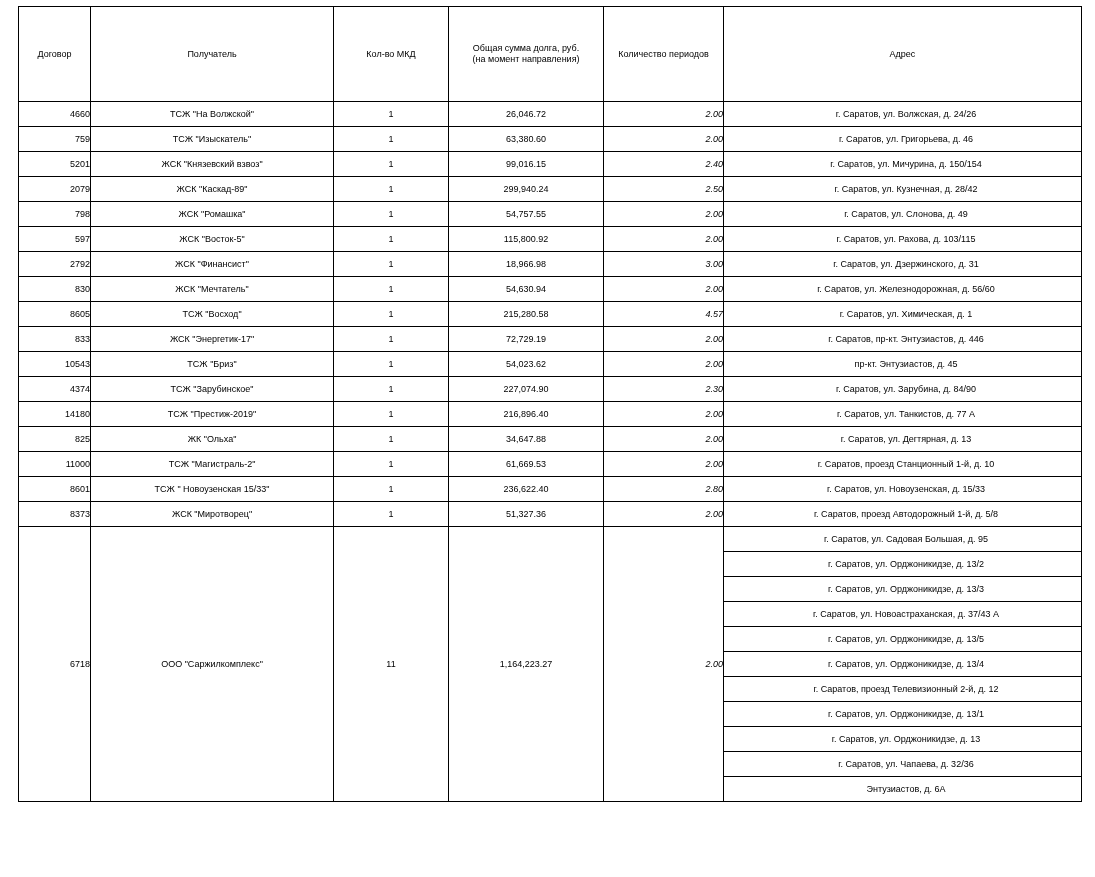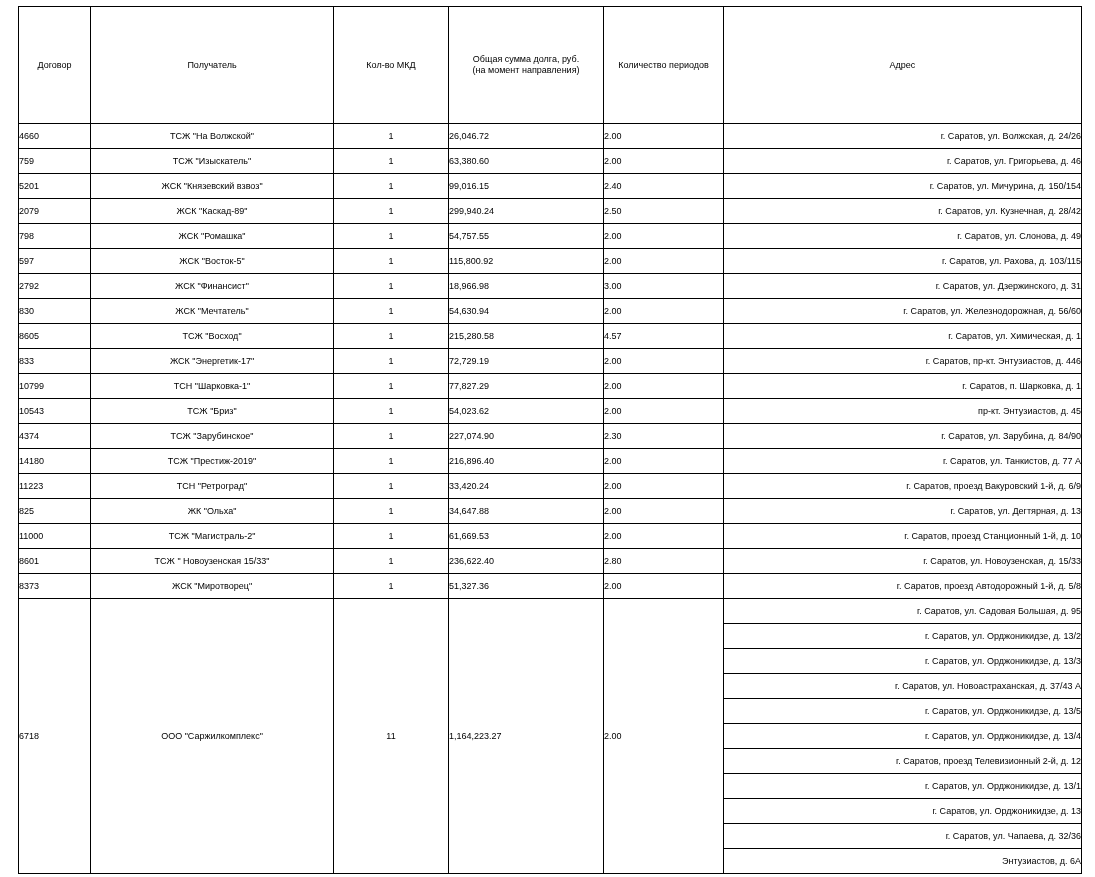--- a/index.html
+++ b/index.html
@@ -42,50 +42,50 @@
   col.c-address { width: 358px; }
 
   thead td {
     height: 90px;
     text-align: center;
     font-size: 9px;
     line-height: 11px;
     padding: 2px 6px;
   }
   thead td.th-sum {
-    padding: 13px 18px;
+    padding: 2px 18px;
     border-radius: 31px;
   }
 
   tbody td {
     height: 24px;
     font-size: 9px;
   }
-  td.cell-contract { text-align: left; }
+  td.cell-contract { text-align: right; }
   td.cell-recipient { text-align: center; }
   td.cell-count { text-align: center; }
-  td.cell-sum { text-align: left; padding-right: 26px; }
-  td.cell-periods { text-align: left; }
+  td.cell-sum { text-align: center; padding-right: 26px; }
+  td.cell-periods { text-align: right; font-style: italic; }
 
   
   td.addr-holder {
     padding: 0;
     vertical-align: top;
   }
   table.addr-sub {
     border-collapse: collapse;
     width: 100%;
     table-layout: fixed;
   }
   table.addr-sub td {
     border: 0;
     border-bottom: 1px solid #000000;
     height: 24px;
     font-size: 9px;
-    text-align: right;
+    text-align: center;
     padding-left: 7px;
   }
   table.addr-sub tr:last-child td {
     border-bottom: 0;
   }
   td.multi-contract,
   td.multi-recipient,
   td.multi-count,
   td.multi-sum,
   td.multi-periods {
@@ -270,36 +270,20 @@
             <table class="addr-sub">
               <tbody>
                 <tr>
                   <td>г. Саратов, пр-кт. Энтузиастов, д. 446</td>
                 </tr>
               </tbody>
             </table>
           </td>
         </tr>
         <tr>
-          <td class="cell-contract">10799</td>
-          <td class="cell-recipient">ТСН "Шарковка-1"</td>
-          <td class="cell-count">1</td>
-          <td class="cell-sum">77,827.29</td>
-          <td class="cell-periods">2.00</td>
-          <td class="addr-holder">
-            <table class="addr-sub">
-              <tbody>
-                <tr>
-                  <td>г. Саратов, п. Шарковка, д. 1</td>
-                </tr>
-              </tbody>
-            </table>
-          </td>
-        </tr>
-        <tr>
           <td class="cell-contract">10543</td>
           <td class="cell-recipient">ТСЖ "Бриз"</td>
           <td class="cell-count">1</td>
           <td class="cell-sum">54,023.62</td>
           <td class="cell-periods">2.00</td>
           <td class="addr-holder">
             <table class="addr-sub">
               <tbody>
                 <tr>
                   <td>пр-кт. Энтузиастов, д. 45</td>
@@ -328,36 +312,20 @@
           <td class="cell-contract">14180</td>
           <td class="cell-recipient">ТСЖ "Престиж-2019"</td>
           <td class="cell-count">1</td>
           <td class="cell-sum">216,896.40</td>
           <td class="cell-periods">2.00</td>
           <td class="addr-holder">
             <table class="addr-sub">
               <tbody>
                 <tr>
                   <td>г. Саратов, ул. Танкистов, д. 77 А</td>
-                </tr>
-              </tbody>
-            </table>
-          </td>
-        </tr>
-        <tr>
-          <td class="cell-contract">11223</td>
-          <td class="cell-recipient">ТСН "Ретроград"</td>
-          <td class="cell-count">1</td>
-          <td class="cell-sum">33,420.24</td>
-          <td class="cell-periods">2.00</td>
-          <td class="addr-holder">
-            <table class="addr-sub">
-              <tbody>
-                <tr>
-                  <td>г. Саратов, проезд Вакуровский 1-й, д. 6/9</td>
                 </tr>
               </tbody>
             </table>
           </td>
         </tr>
         <tr>
           <td class="cell-contract">825</td>
           <td class="cell-recipient">ЖК "Ольха"</td>
           <td class="cell-count">1</td>
           <td class="cell-sum">34,647.88</td>

